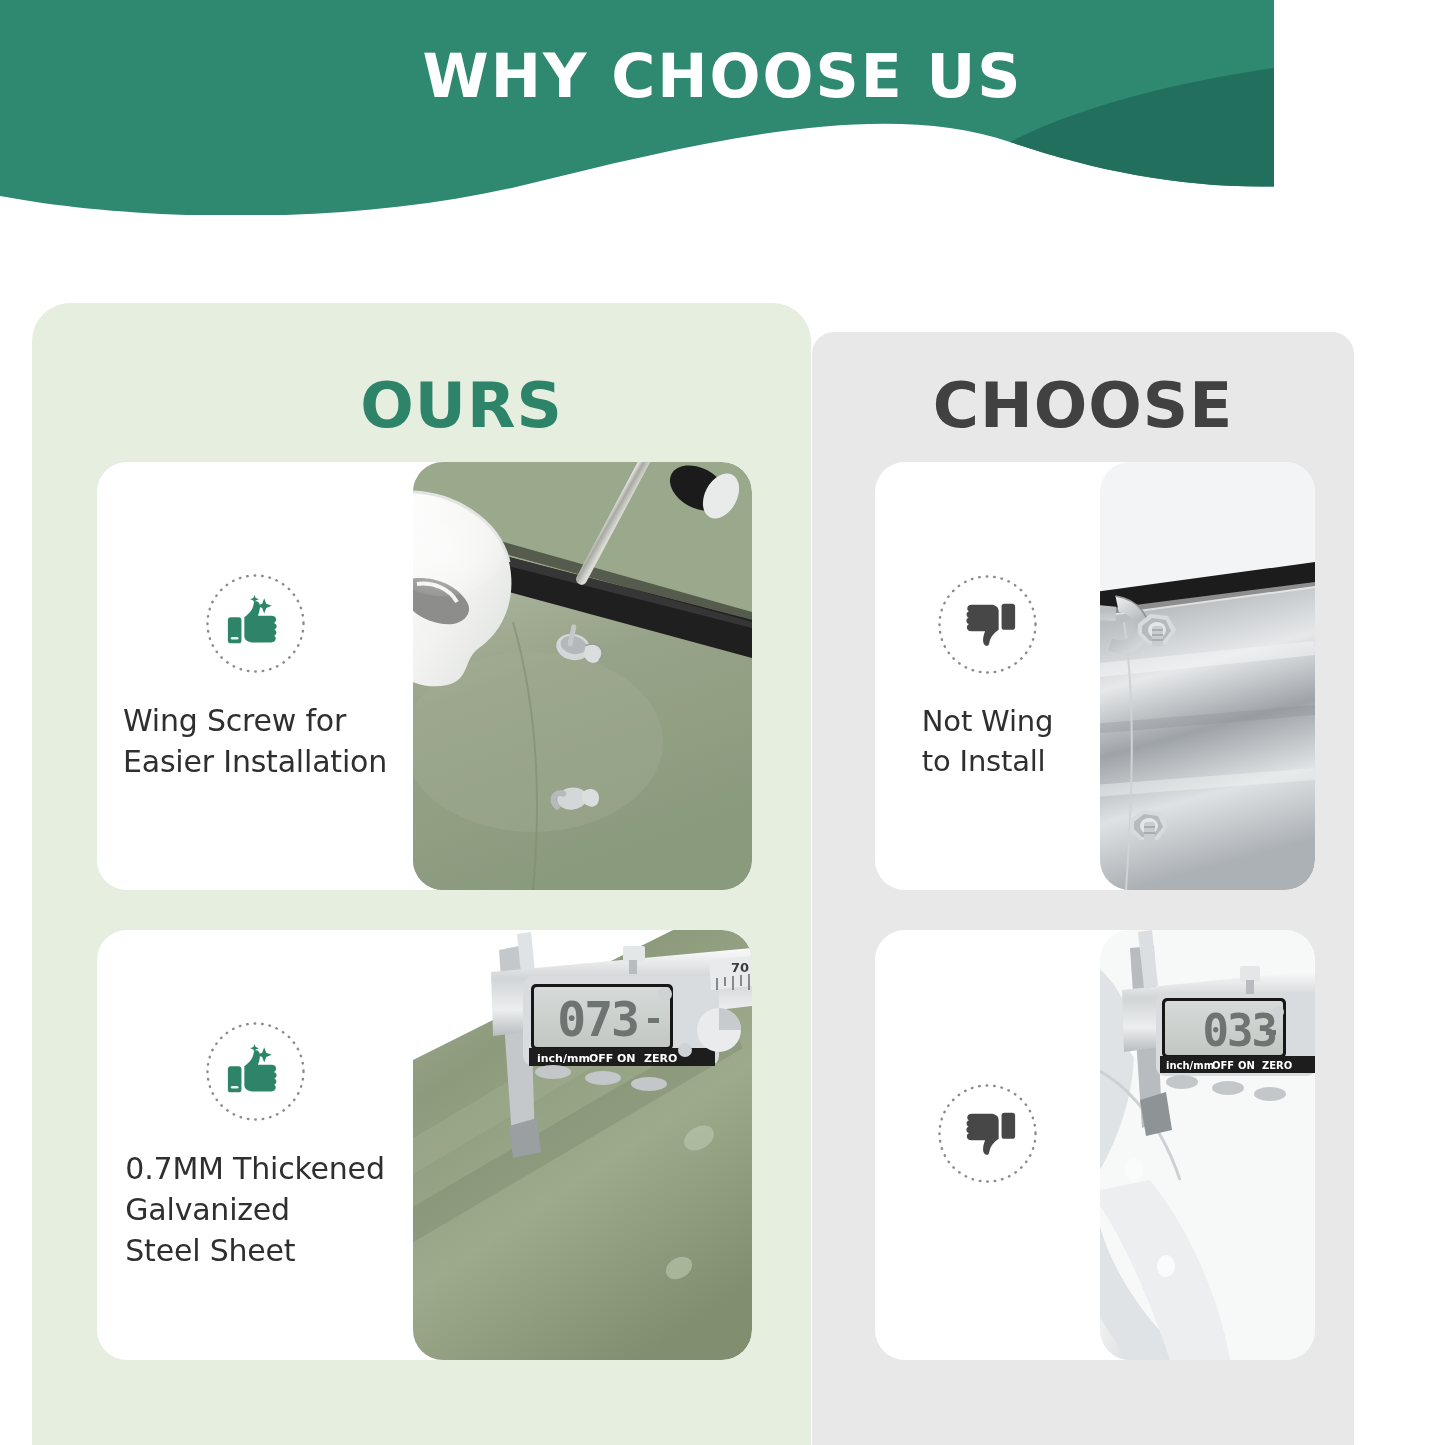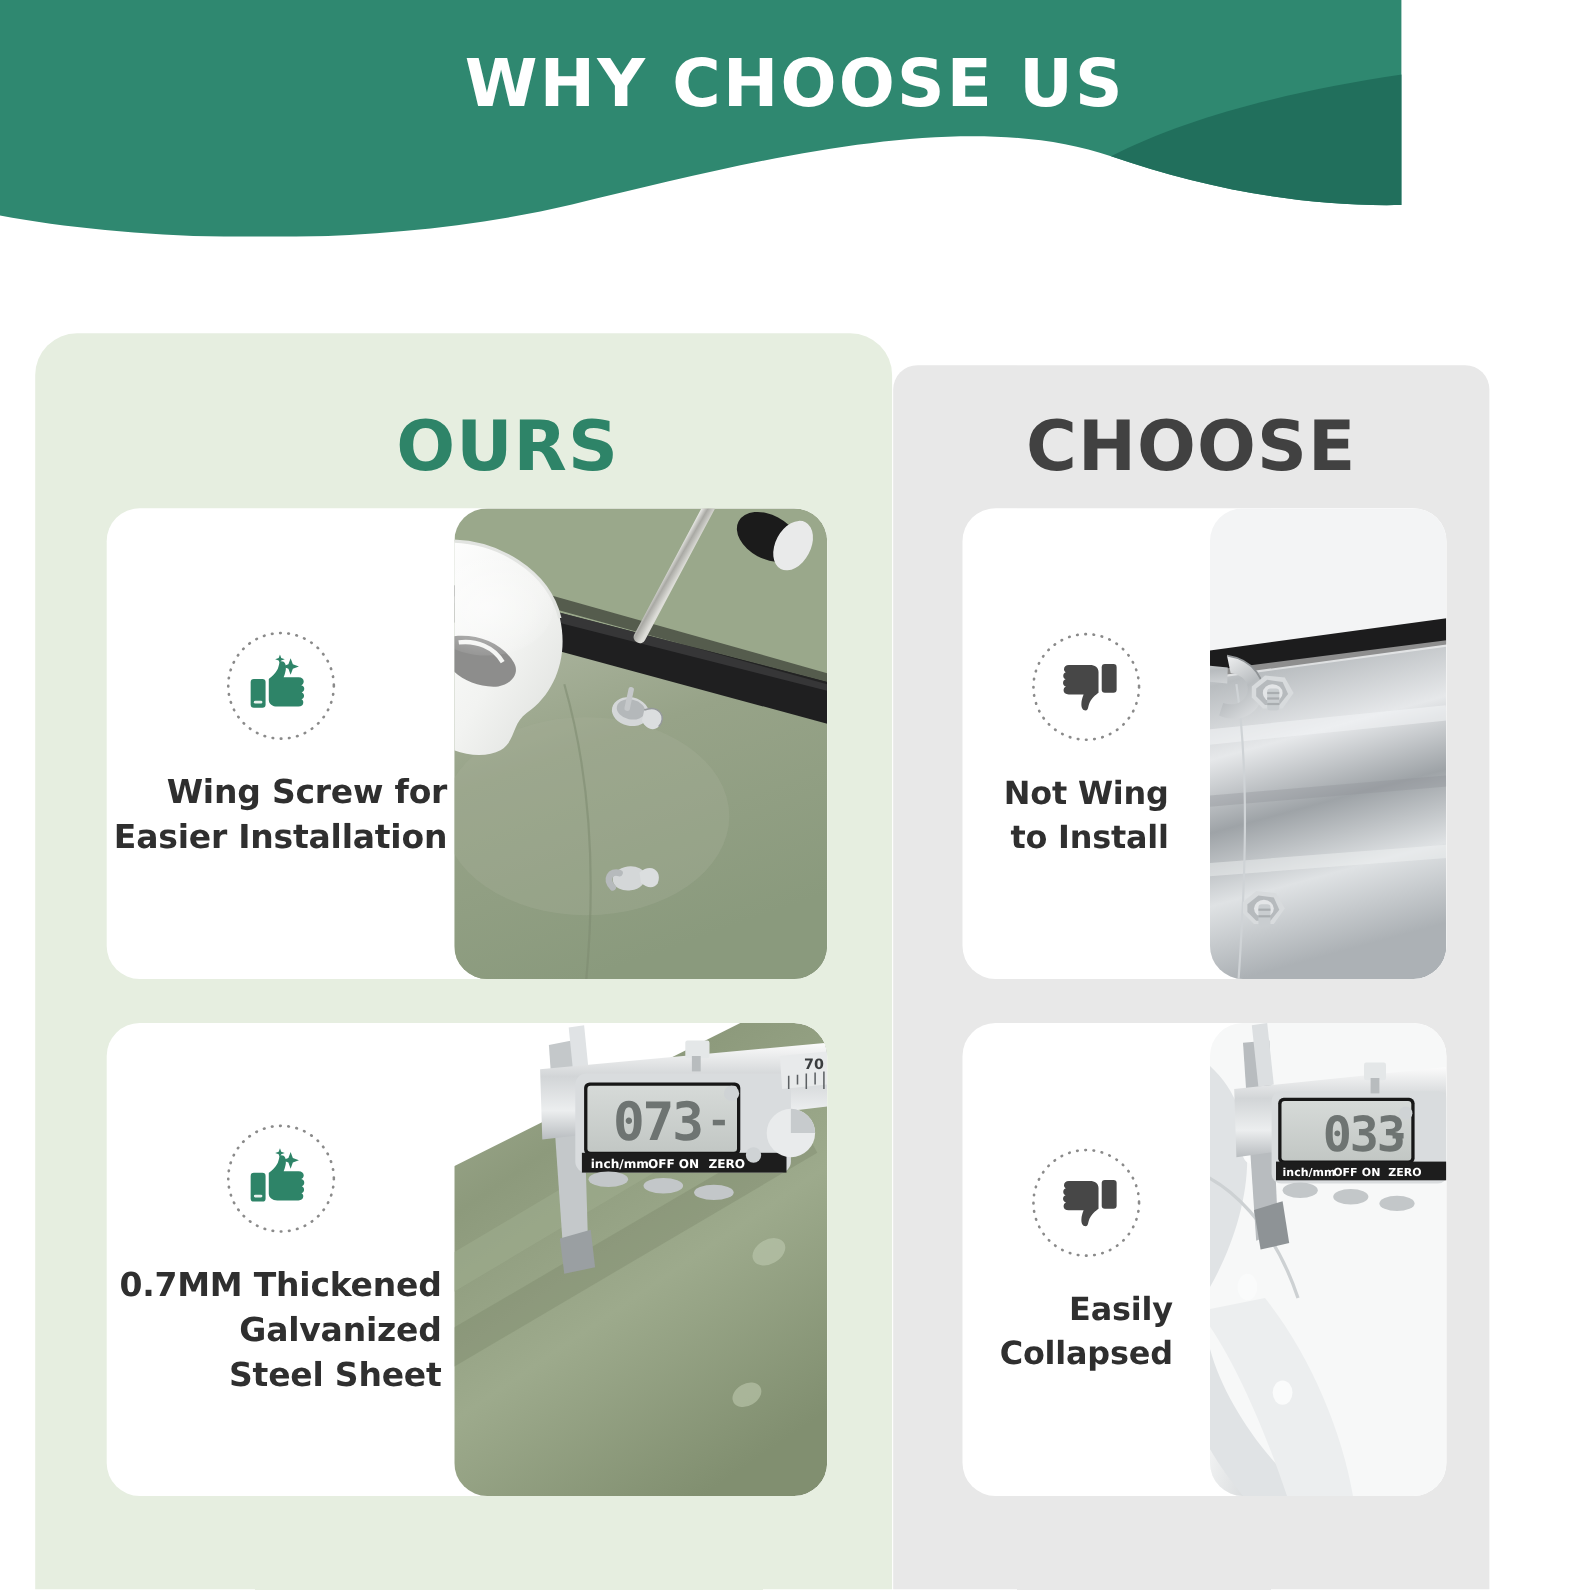--- a/index.html
+++ b/index.html
@@ -111,28 +111,27 @@
     width: 105px; height: 105px;
     border-radius: 50%;
     margin-bottom: 24px;
     display: flex; align-items: center; justify-content: center;
   }
   .badge .dots { position: absolute; left: 0; top: 0; }
   .badge .glyph { position: relative; width: 62px; height: 62px; }
 
   
   .card-text {
-    text-align: right;
+    text-align: left;
     font-family: "DejaVu Sans", sans-serif;
     color: #2f2f2f;
     font-size: 30px;
     line-height: 41px;
     letter-spacing: -0.2px;
     white-space: pre-line;
-    font-weight: bold;
   }
   .card-others .card-text { font-size: 29px; line-height: 40px; }
 
   
   .photo-svg { position: absolute; left: 0; top: 0; display: block; }
 </style>
 </head>
 <body>
 
 <div id="page">
@@ -416,22 +415,20 @@
             <rect x="4" y="26" width="14" height="27" rx="3"></rect>
             <path d="M21,26 C21,26 27,22 29.5,16.5 C31,13 30.5,9.5 33,9.5 C36,9.5 37.5,12.5 37,17
                      C36.6,20.6 35,24.5 35,24.5 L49,24.5 C52,24.5 53.8,26.2 53.8,28.4
                      C53.8,30.2 52.7,31.4 51.4,31.9 C53.2,32.2 54.3,33.6 54.3,35.3
                      C54.3,37 53.3,38.2 51.9,38.7 C53.3,39.1 54.1,40.4 54.1,41.9
                      C54.1,43.5 53.1,44.7 51.7,45.2 C52.8,45.7 53.4,46.8 53.4,48.1
                      C53.4,50.3 51.7,52 48.8,52 L29,52 C24.5,52 21,49.5 21,45.5 Z"></path>
           </g>
         </svg>
       </div>
-      <div class="card-text">Easily
-Collapsed</div>
     </div>
 
     <div class="card-photo">
       <svg class="photo-svg" width="215" height="430" viewBox="0 0 215 430" preserveAspectRatio="xMidYMid slice">
         <defs>
           <linearGradient id="silver2" x1="0" y1="0" x2="0.8" y2="1">
             <stop offset="0%" stop-color="#fdfdfd"></stop>
             <stop offset="35%" stop-color="#e3e5e6"></stop>
             <stop offset="65%" stop-color="#f6f7f7"></stop>
             <stop offset="100%" stop-color="#d5d8da"></stop>

